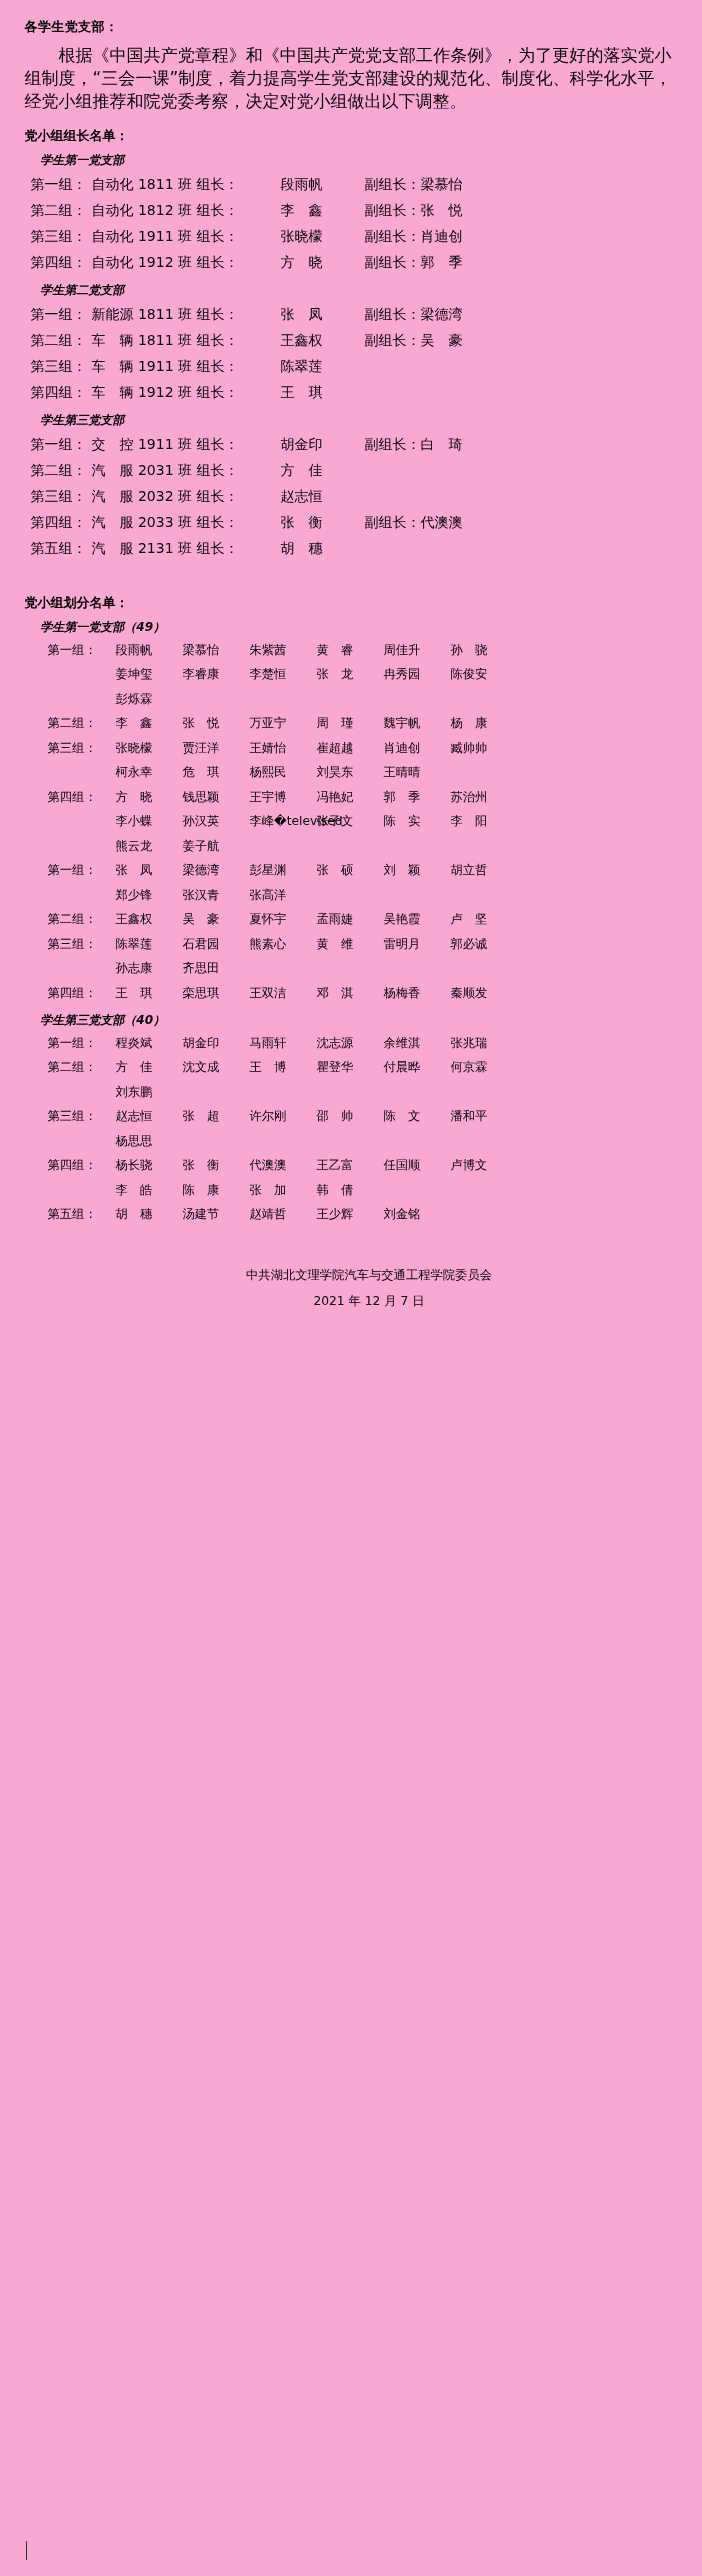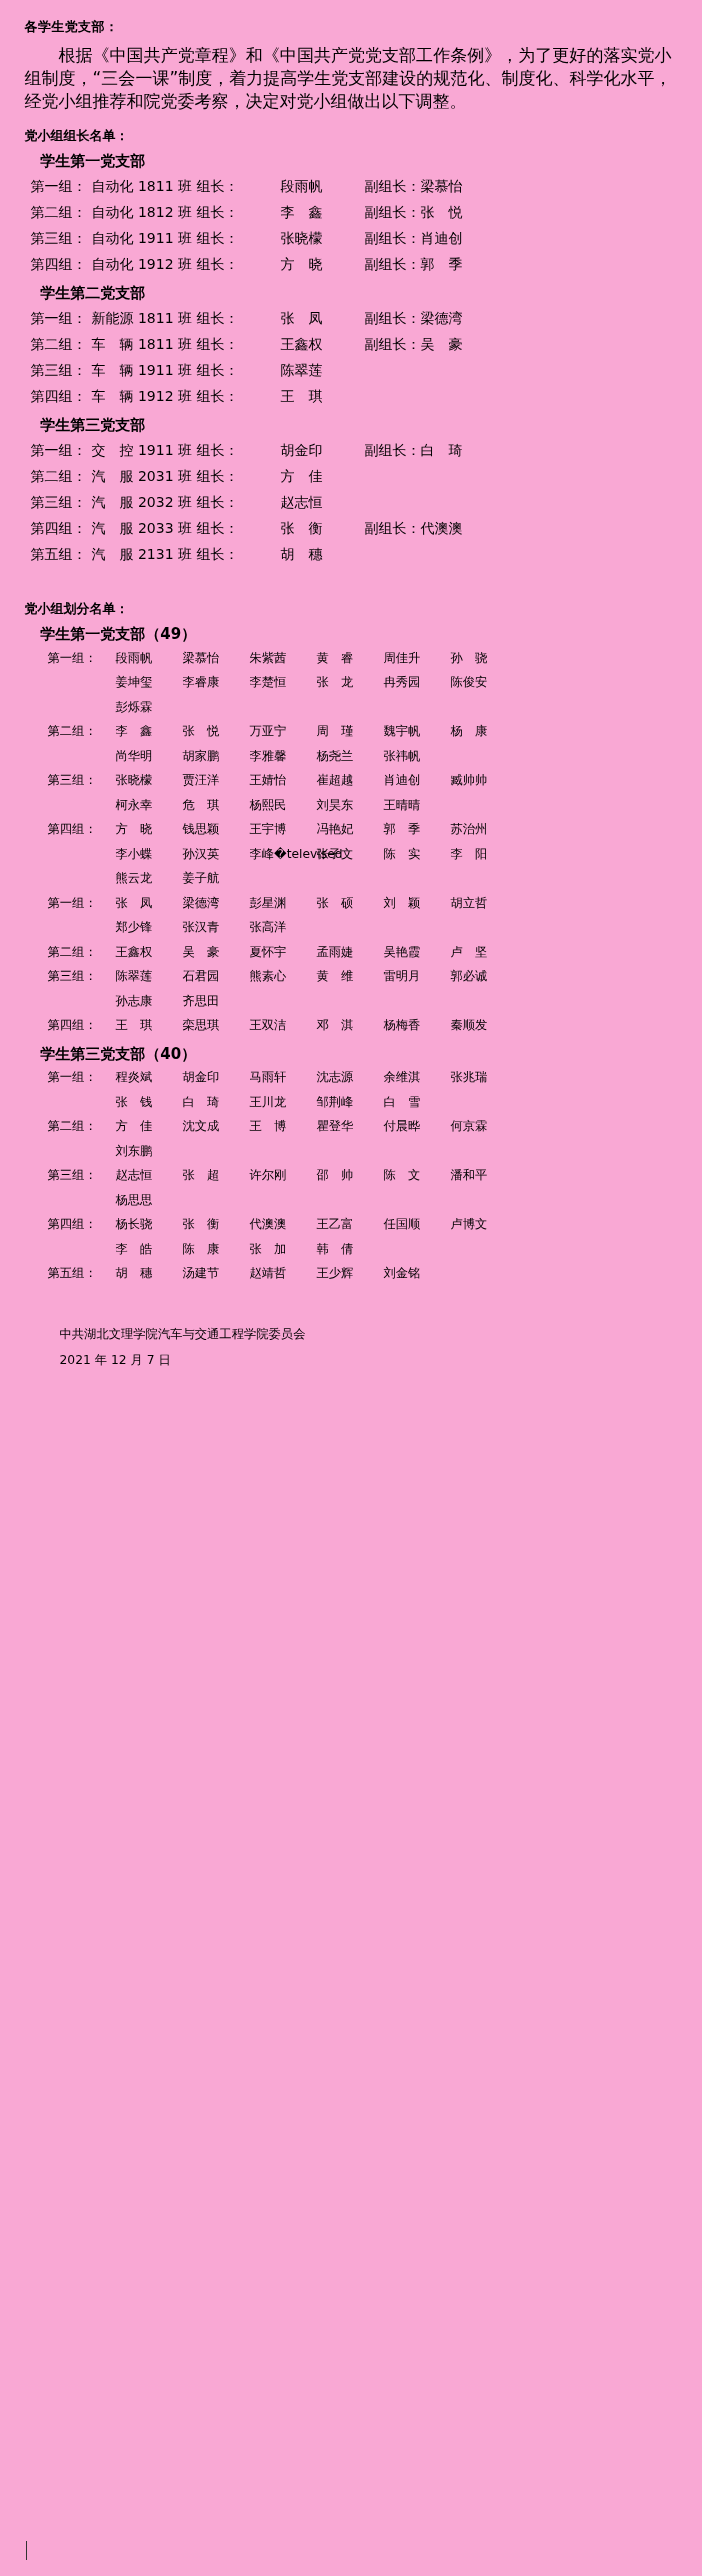--- a/index.html
+++ b/index.html
@@ -33,23 +33,24 @@
     margin: 0 0 5.3px 0;
     text-align: justify;
     padding-right: 7px;
   }
   .sec-title {
     font-size: 13px;
     font-weight: bold;
     margin: 14px 0 5.3px 0;
   }
   .sub-title {
-    font-size: 15px;
+    font-size: 12px;
     font-weight: bold;
     margin: 7px 0 1.8px 15.8px;
+    font-style: italic;
   }
   .row {
     font-size: 14px;
     line-height: 26px;
     margin-left: 6px;
     white-space: nowrap;
   }
   .c-group {
     display: inline-block;
     width: 61px;
@@ -98,21 +99,21 @@
     white-space: nowrap;
   }
   .footer {
     margin-top: 35px;
     font-size: 12.3px;
     line-height: 26px;
     text-align: center;
     padding-left: 35px;
   }
   .footer div {
-    text-align: left;
+    text-align: center;
   }
   .cursor {
     position: absolute;
     left: 26px;
     bottom: 15.8px;
     width: 0.9px;
     height: 19px;
     background: #333;
   }
 </style>
@@ -206,27 +207,20 @@
       <div class="list-label">第二组：</div>
       <div class="list-names">
         <div class="name-line">
           <span class="name-cell">李　鑫</span>
           <span class="name-cell">张　悦</span>
           <span class="name-cell">万亚宁</span>
           <span class="name-cell">周　瑾</span>
           <span class="name-cell">魏宇帆</span>
           <span class="name-cell">杨　康</span>
         </div>
-        <div class="name-line">
-          <span class="name-cell">尚华明</span>
-          <span class="name-cell">胡家鹏</span>
-          <span class="name-cell">李雅馨</span>
-          <span class="name-cell">杨尧兰</span>
-          <span class="name-cell">张祎帆</span>
-        </div>
       </div>
     </div>
     <div class="list-row">
       <div class="list-label">第三组：</div>
       <div class="list-names">
         <div class="name-line">
           <span class="name-cell">张晓檬</span>
           <span class="name-cell">贾汪洋</span>
           <span class="name-cell">王婧怡</span>
           <span class="name-cell">崔超越</span>
@@ -339,27 +333,20 @@
       <div class="list-label">第一组：</div>
       <div class="list-names">
         <div class="name-line">
           <span class="name-cell">程炎斌</span>
           <span class="name-cell">胡金印</span>
           <span class="name-cell">马雨轩</span>
           <span class="name-cell">沈志源</span>
           <span class="name-cell">余维淇</span>
           <span class="name-cell">张兆瑞</span>
         </div>
-        <div class="name-line">
-          <span class="name-cell">张　钱</span>
-          <span class="name-cell">白　琦</span>
-          <span class="name-cell">王川龙</span>
-          <span class="name-cell">邹荆峰</span>
-          <span class="name-cell">白　雪</span>
-        </div>
       </div>
     </div>
     <div class="list-row">
       <div class="list-label">第二组：</div>
       <div class="list-names">
         <div class="name-line">
           <span class="name-cell">方　佳</span>
           <span class="name-cell">沈文成</span>
           <span class="name-cell">王　博</span>
           <span class="name-cell">瞿登华</span>

